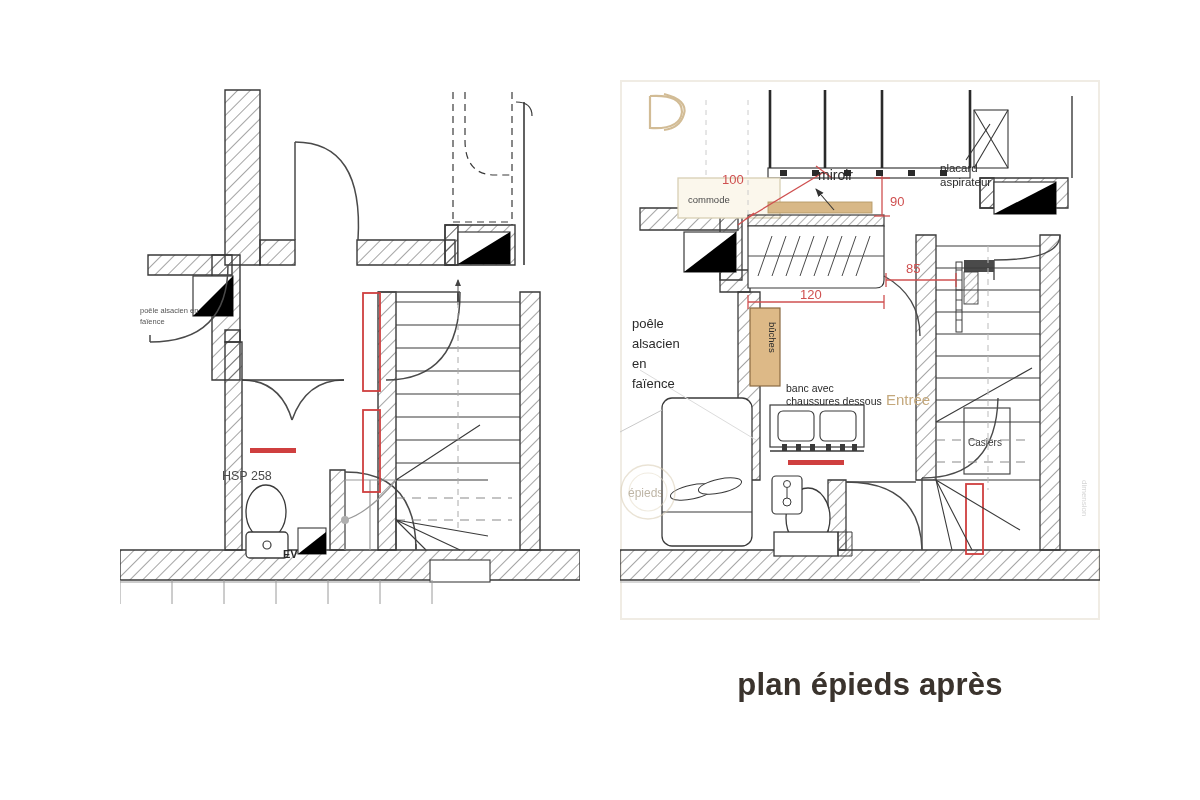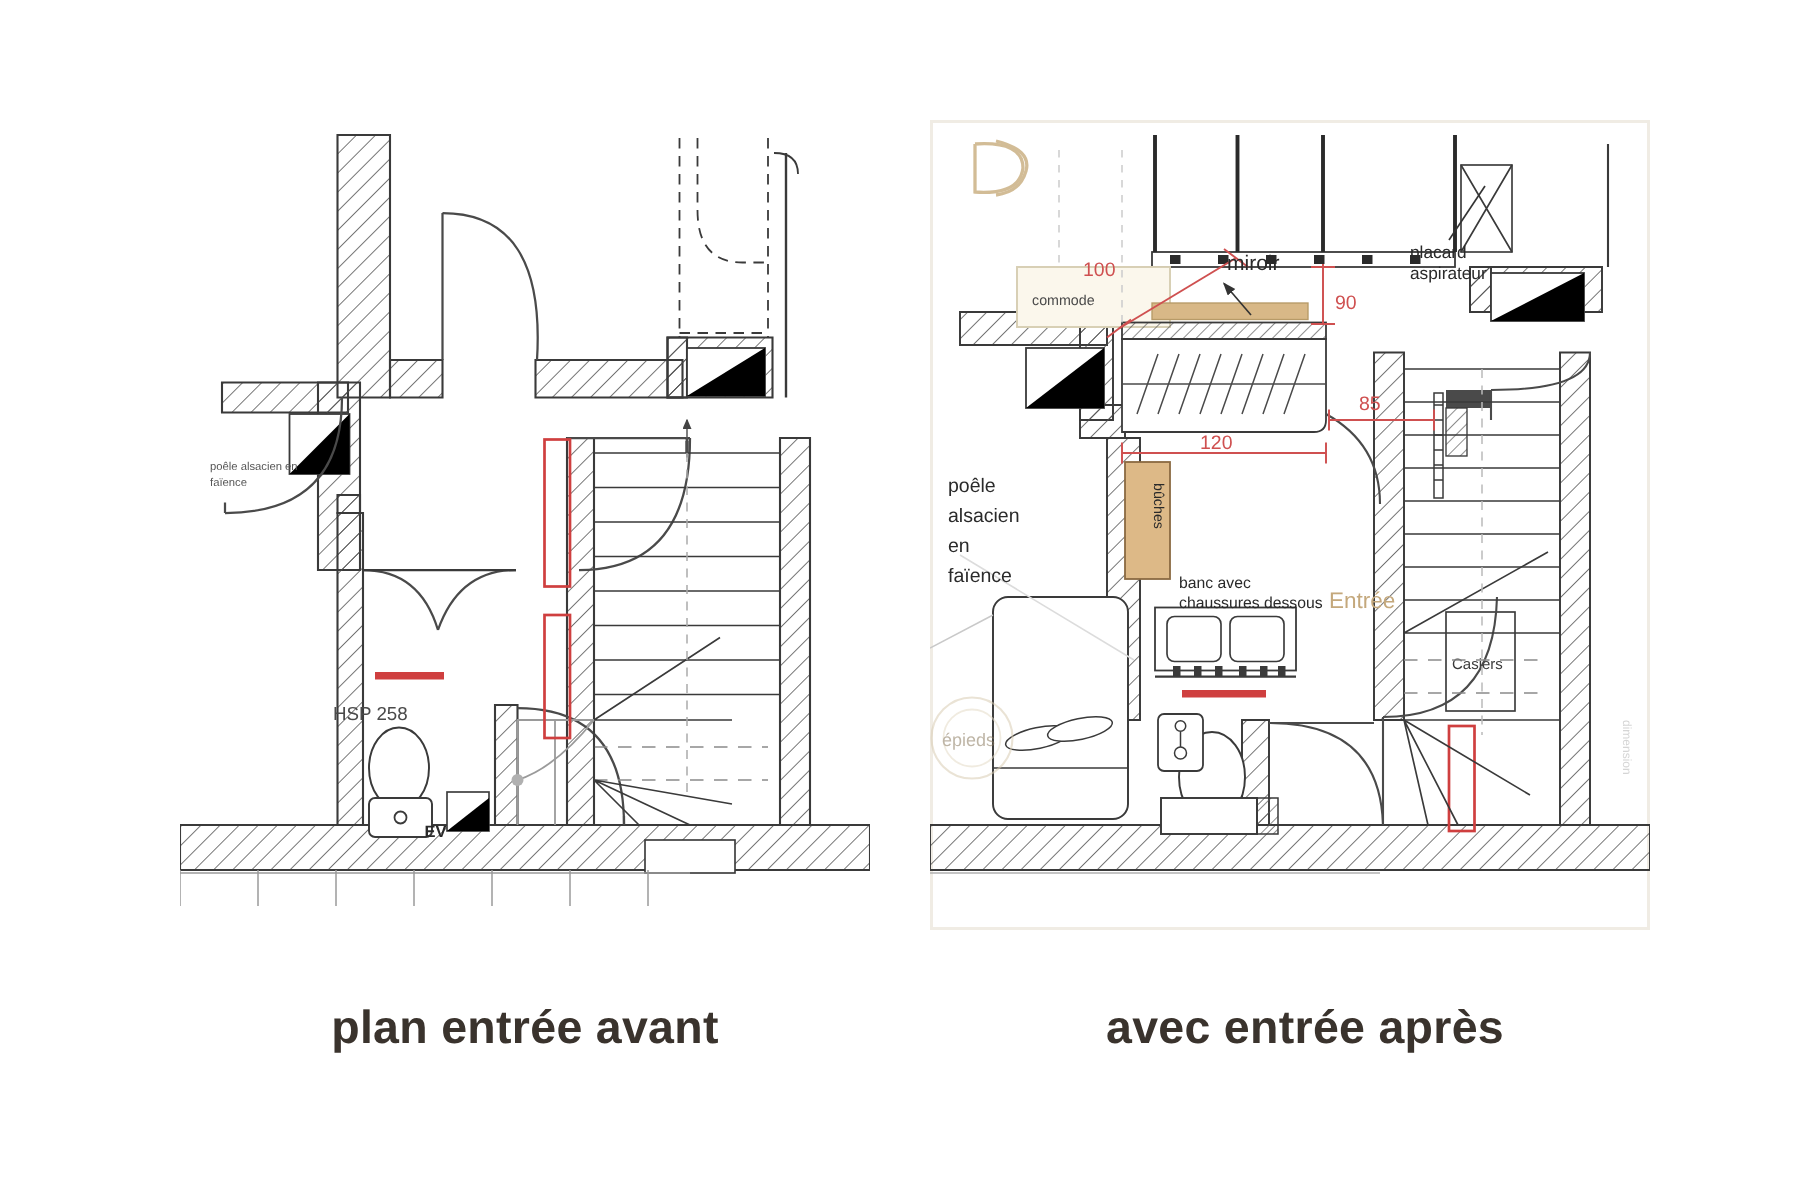--- a/index.html
+++ b/index.html
@@ -360,16 +360,15 @@
 
       <text x="166" y="312" font-size="10.5" fill="#2a2a2a" font-family="Liberation Sans, sans-serif">banc avec</text>
       <text x="166" y="325" font-size="10.5" fill="#2a2a2a" font-family="Liberation Sans, sans-serif">chaussures dessous</text>
 
       <text x="266" y="325" font-size="15" fill="#c4a87c" font-family="Liberation Sans, sans-serif">Entrée</text>
 
       <text x="462" y="400" font-size="8" fill="#d5d5d5" font-family="Liberation Sans, sans-serif" transform="rotate(90 462 400)">dimension</text>
     </svg>
   </div>
 
-  <div class="caption caption-left">plan entrée avant</div>
-  <div class="caption caption-right">avec entrée après</div>
+  <div class="caption caption-right">plan épieds après</div>
 
 </div>
 
 </body></html>

